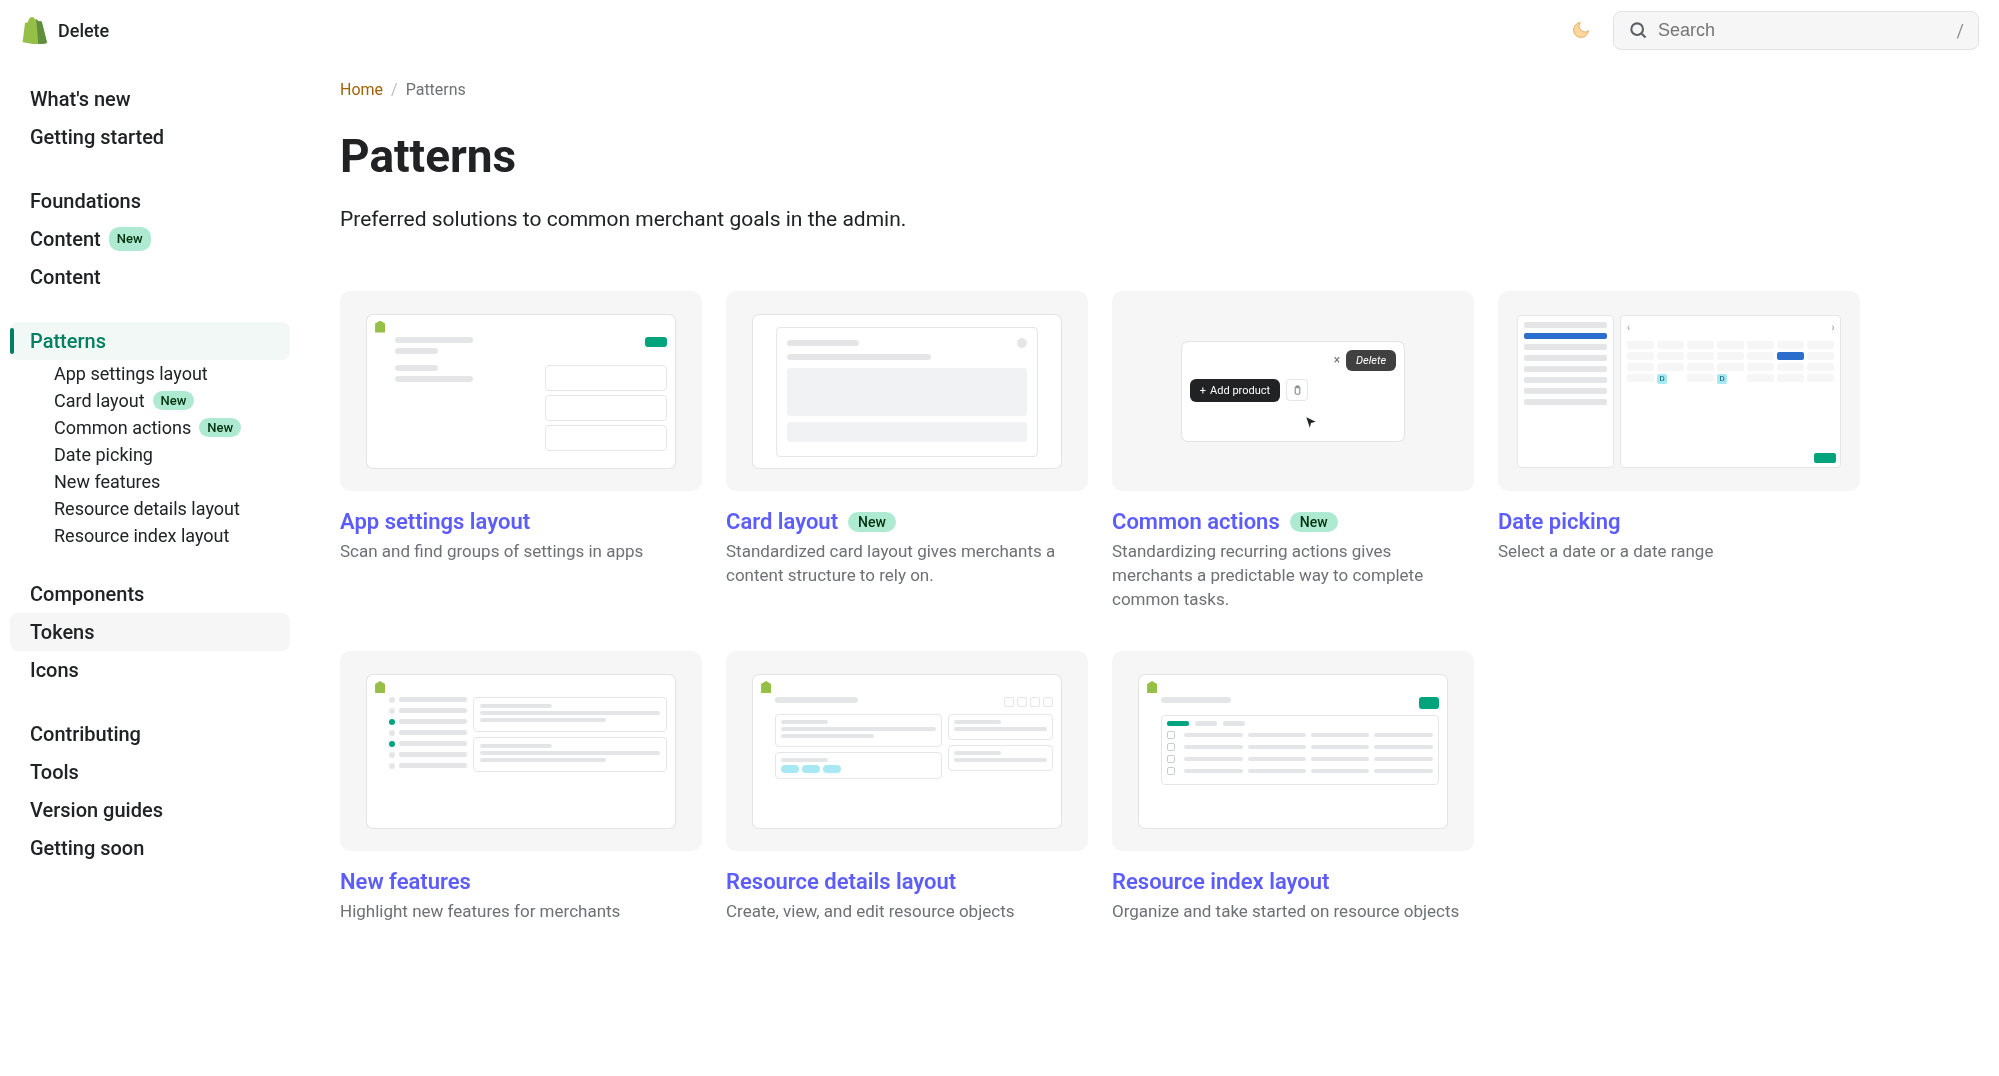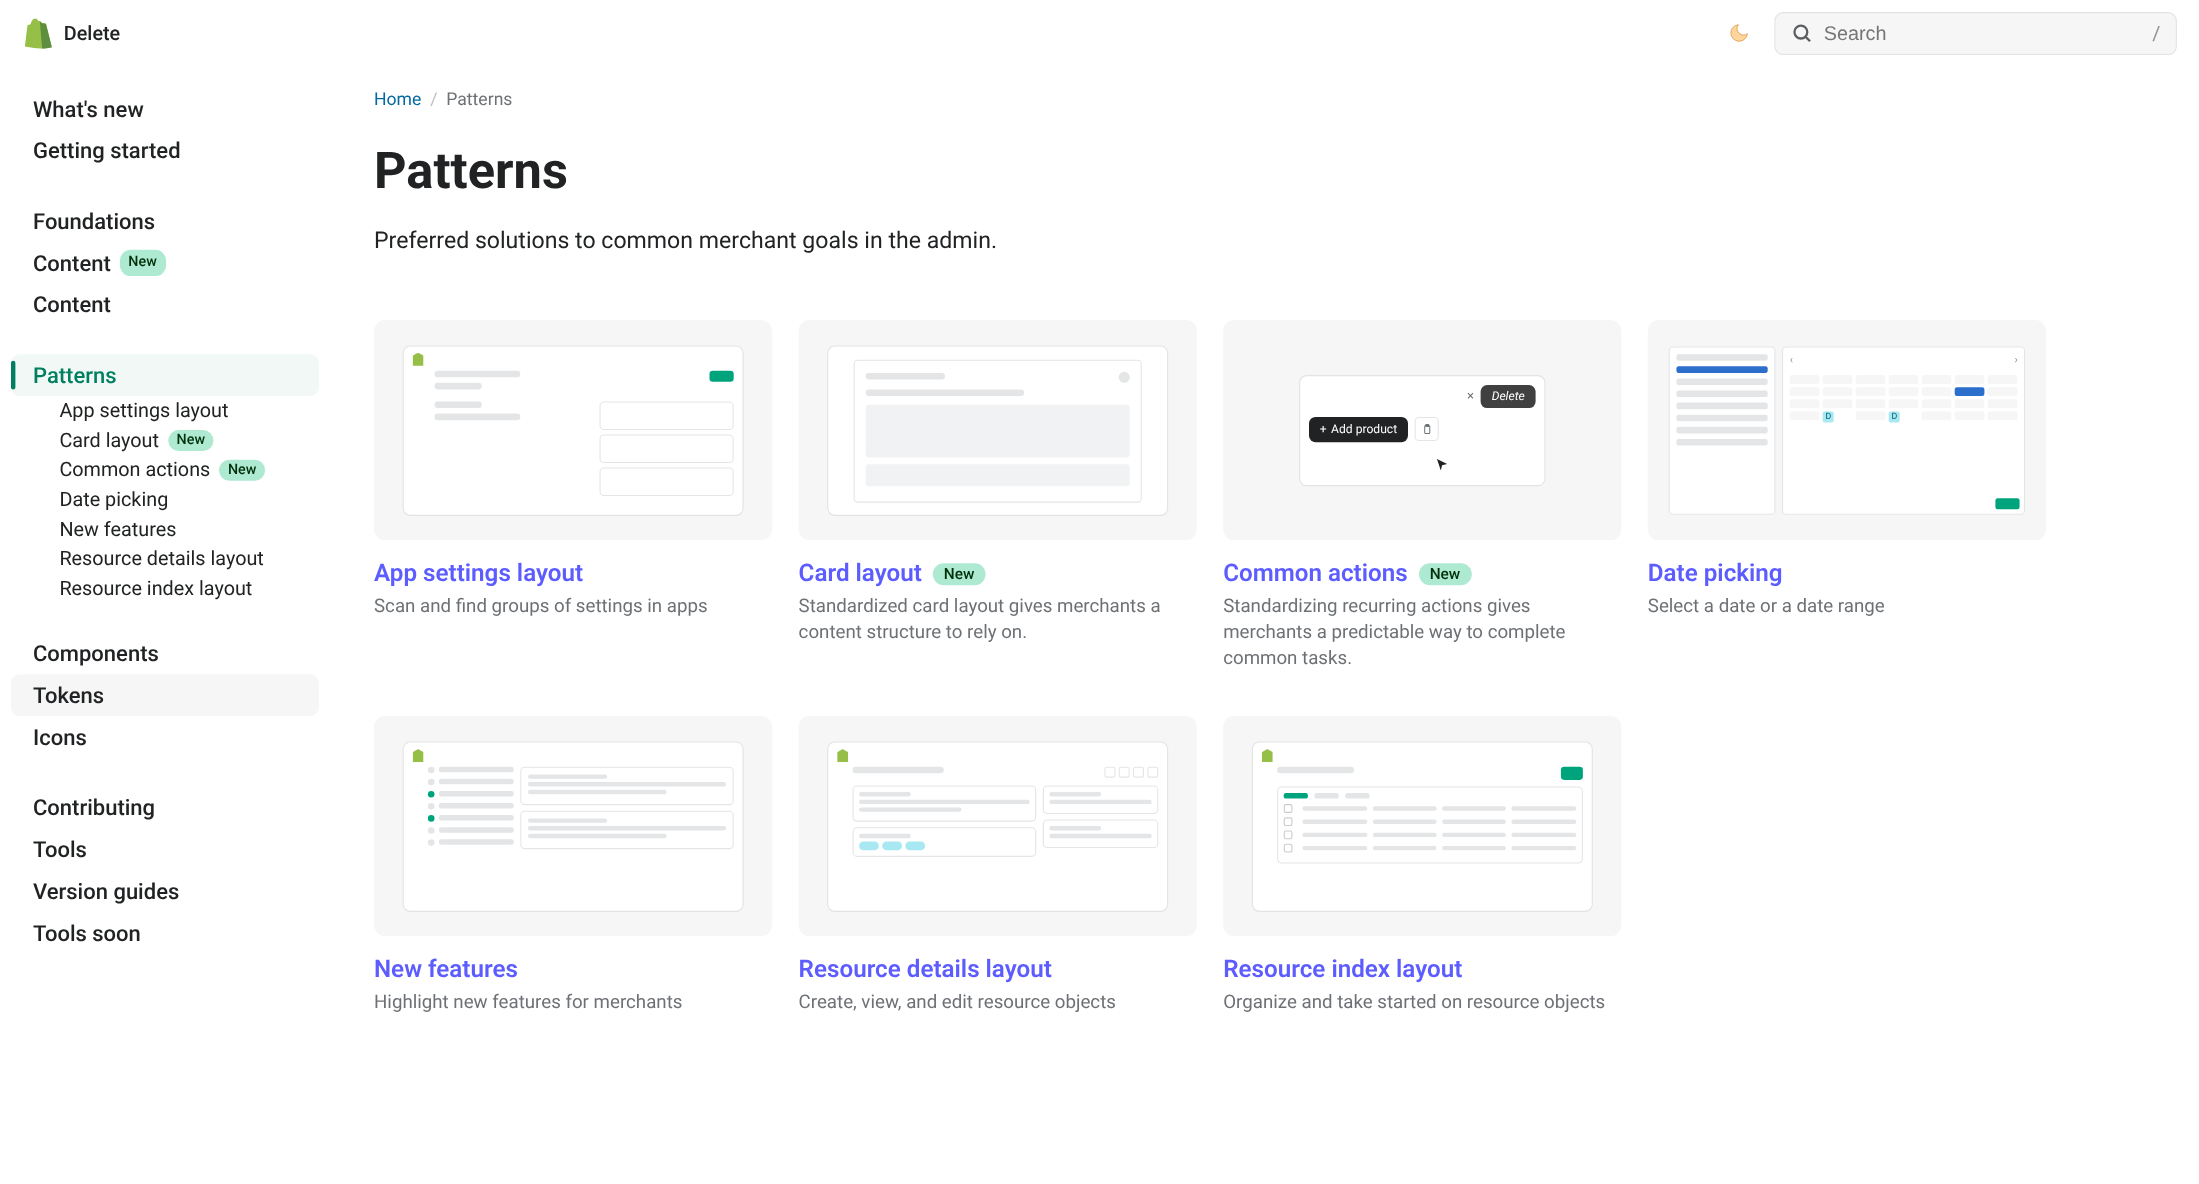--- a/index.html
+++ b/index.html
@@ -136,21 +136,21 @@
 }
 .breadcrumb {
   display: flex;
   align-items: center;
   gap: 8px;
   font-size: 16px;
   color: #6d7175;
   margin-bottom: 30px;
 }
 .breadcrumb a {
-  color: #0369a1;
+  color: #a16207;
   text-decoration: none;
   cursor: pointer;
 }
 .breadcrumb .sep {
   color: #babfc3;
 }
 .page-title {
   font-size: 46px;
   font-weight: 700;
   color: #202223;
@@ -417,21 +417,21 @@
       <div class="nav-item">
           <span>Contributing</span>
         </div>
       <div class="nav-item">
           <span>Tools</span>
         </div>
       <div class="nav-item">
           <span>Version guides</span>
         </div>
       <div class="nav-item">
-          <span>Tools soon</span>
+          <span>Getting soon</span>
         </div>
     </div>
 
   </nav>
 
   <main class="main">
     <div class="breadcrumb">
       <a>Home</a>
       <span class="sep">/</span>
       <span>Patterns</span>

